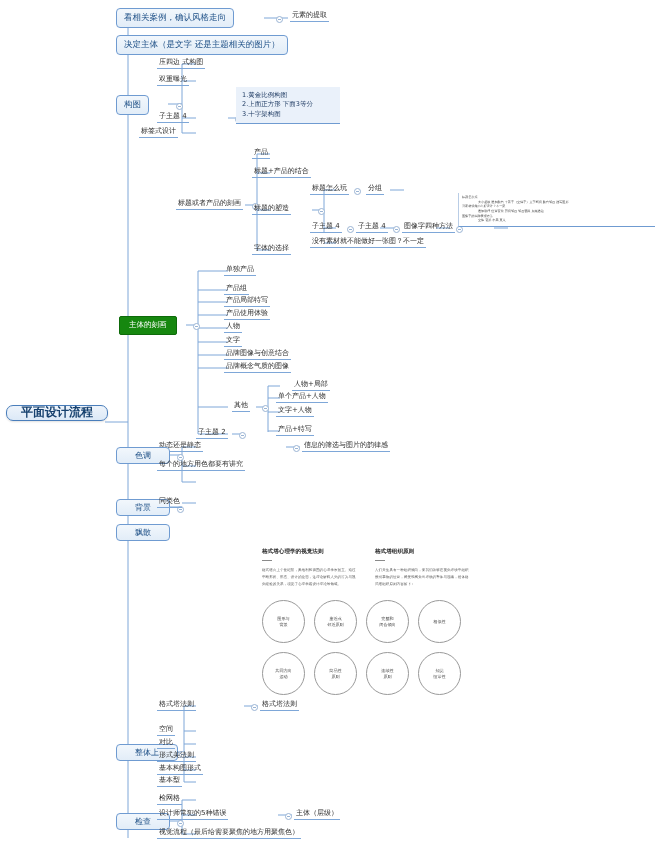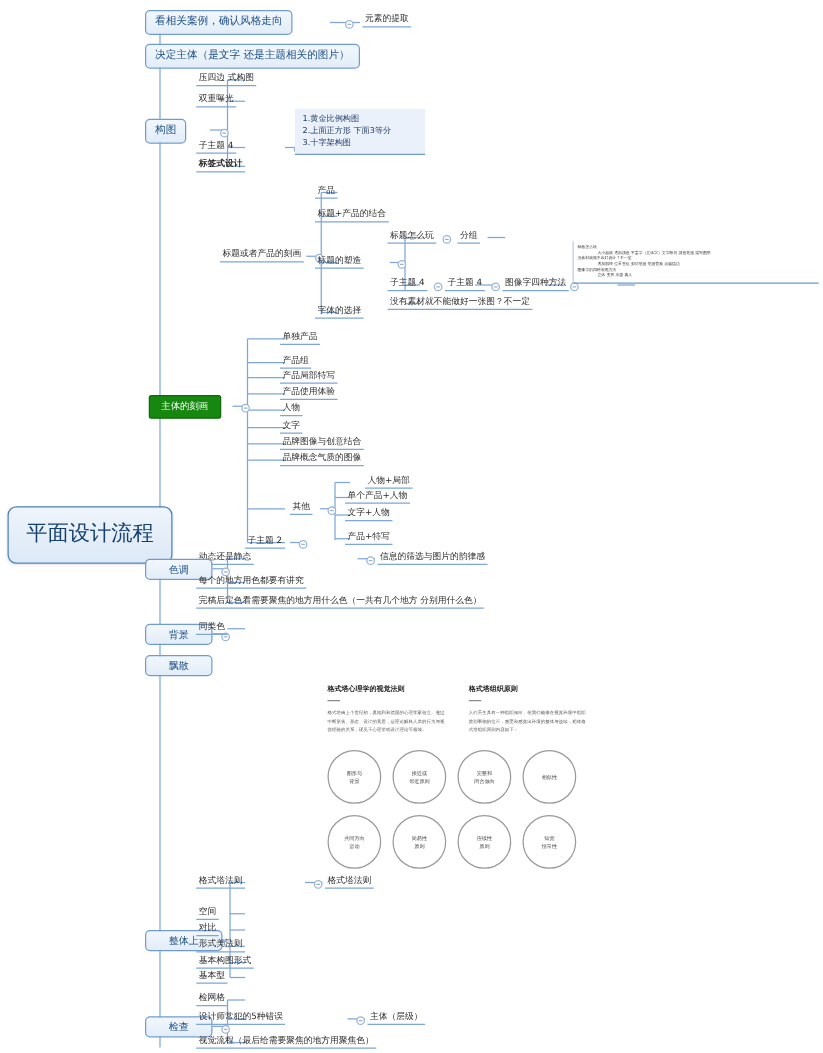--- a/index.html
+++ b/index.html
@@ -10,22 +10,22 @@
   }
   #canvas{position:absolute;left:0;top:0;width:658px;height:842px;}
   svg.links{position:absolute;left:0;top:0;width:658px;height:842px;pointer-events:none;}
 
   
   .node{position:absolute;white-space:nowrap;line-height:1.15;}
 
   .root{
     border:1.4px solid #4a7ebb;border-radius:7px;
     background:linear-gradient(to bottom,#eef4fb,#dce9f7);
-    color:#15406e;font-size:17px;font-weight:normal;
-    padding:12px 14px;box-shadow:0 1px 2px rgba(0,0,0,.12);
+    color:#15406e;font-size:12px;font-weight:bold;
+    padding:0 14px;box-shadow:0 1px 2px rgba(0,0,0,.12);
   }
   .boxed{
     border:1px solid #6f9bd1;border-radius:4px;
     background:linear-gradient(to bottom,#f2f7fc,#e2edf8);
     color:#1d4f86;padding:3px 18px;font-size:8px;
   }
   .boxed.lvl1{font-size:8.5px;padding:4px 7px;}
   .green{
     background:#16870f;border:1px solid #0e6a0a;border-radius:2px;
     color:#ffffff;font-size:7.5px;padding:4px 9px;font-weight:normal;
@@ -174,21 +174,21 @@
   <div class="node under" style="left:290px;top:11px;">元素的提取</div>
 
   <div class="node boxed lvl1" style="left:116px;top:35px;">决定主体（是文字 还是主题相关的图片）</div>
 
   <div class="node boxed lvl1" style="left:116px;top:95px;">构图</div>
   <span class="collapse" style="position:absolute;left:172px;top:103px;"></span>
   <div class="node under" style="left:157px;top:58px;">压四边 式构图</div>
   <div class="node under" style="left:157px;top:75px;">双重曝光</div>
   <div class="node under" style="left:157px;top:112px;">子主题 4</div>
   <span class="collapse" style="position:absolute;left:231px;top:116px;"></span>
-  <div class="node under" style="left:157px;top:127px;font-weight:bold;">标签式设计</div>
+  <div class="node under" style="left:139px;top:127px;">标签式设计</div>
   <div class="node under" style="left:245px;top:112px;">子主题 3</div>
   <span class="collapse" style="position:absolute;left:275px;top:116px;"></span>
   <div class="node plainbox" style="left:236px;top:87px;width:92px;">
     <div>1.黄金比例构图</div>
     <div>2.上面正方形 下面3等分</div>
     <div>3.十字架构图</div>
   </div>
 
   <div class="node under" style="left:176px;top:199px;">标题或者产品的刻画</div>
   <span class="collapse" style="position:absolute;left:248px;top:203px;"></span>
@@ -241,21 +241,20 @@
 
   <div class="node under" style="left:196px;top:428px;">子主题 2</div>
   <span class="collapse" style="position:absolute;left:235px;top:432px;"></span>
   <div class="node under" style="left:157px;top:441px;">动态还是静态</div>
   <span class="collapse" style="position:absolute;left:289px;top:445px;"></span>
   <div class="node under" style="left:302px;top:441px;">信息的筛选与图片的韵律感</div>
 
   <div class="node boxed" style="left:116px;top:447px;">色调</div>
   <span class="collapse" style="position:absolute;left:173px;top:454px;"></span>
   <div class="node under" style="left:157px;top:460px;">每个的地方用色都要有讲究</div>
-  <div class="node under" style="left:157px;top:476px;">完稿后定色看需要聚焦的地方用什么色（一共有几个地方 分别用什么色）</div>
 
   <div class="node boxed" style="left:116px;top:499px;">背景</div>
   <span class="collapse" style="position:absolute;left:173px;top:506px;"></span>
   <div class="node under" style="left:157px;top:497px;">同类色</div>
 
   <div class="node boxed" style="left:116px;top:524px;">飘散</div>
 
   <div class="gestalt">
     <div class="g-cols">
       <div class="g-col">

